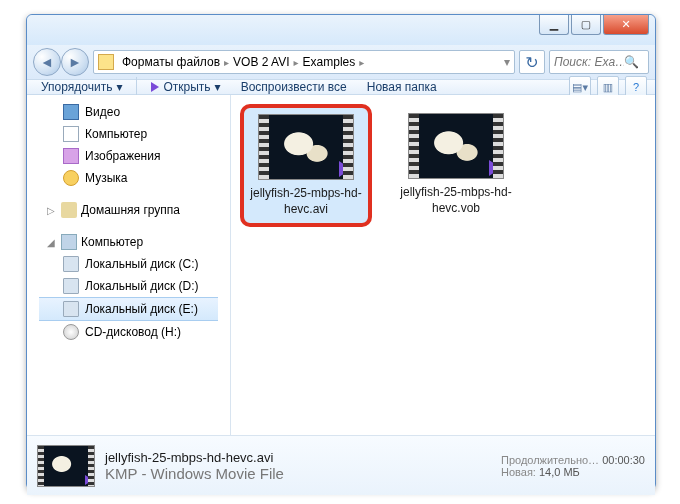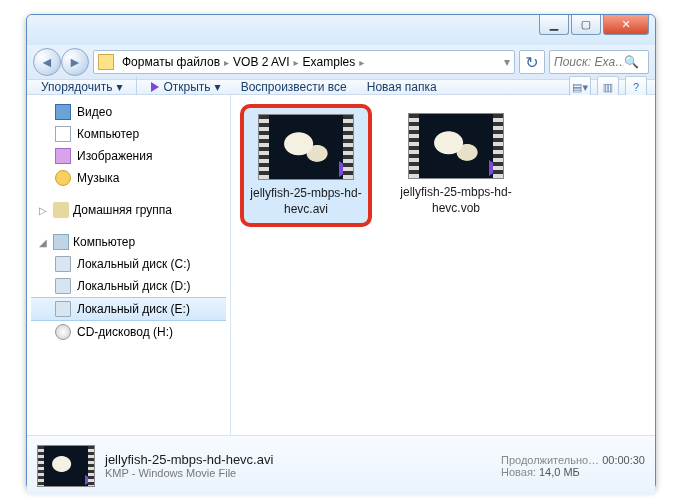--- a/index.html
+++ b/index.html
@@ -66,21 +66,21 @@
 .tb-item { padding: 4px 6px; cursor: pointer; display: flex; align-items: center; gap: 4px; color: #1a3e6a; }
 .tb-sep { width: 1px; height: 20px; background: #c0d4e8; }
 .tb-right { margin-left: auto; display: flex; gap: 6px; }
 .tb-icon-btn { width: 22px; height: 22px; border: 1px solid #b8cde2; background: linear-gradient(#fff,#e8f2fb); border-radius: 2px; cursor: pointer; display: flex; align-items: center; justify-content: center; font-size: 11px; color: #5a7aa3; }
 .play-tri { width: 0; height: 0; border-left: 8px solid #7a4bd8; border-top: 5px solid transparent; border-bottom: 5px solid transparent; }
 
 .body-area { display: flex; height: 340px; }
 
 .sidebar {
   width: 204px; border-right: 1px solid #d8e4f0; background: #fff;
-  padding: 6px 4px; font-size: 12px; overflow: hidden;
+  padding: 6px 12px; font-size: 12px; overflow: hidden;
 }
 .tree-item {
   display: flex; align-items: center; gap: 6px; padding: 3px 8px 3px 24px; cursor: pointer;
 }
 .tree-item.selected { background: linear-gradient(#e8f3ff,#d4e9fc); border: 1px solid #a8cdf0; border-left: none; border-right: none; }
 .tree-group { padding: 3px 8px 3px 8px; font-weight: normal; display: flex; align-items: center; gap: 4px; }
 .tree-spacer { height: 10px; }
 .ico { width: 16px; height: 16px; display: inline-block; }
 .ico-film { background: #6aa3d8; border: 1px solid #3a6aa3; }
 .ico-doc { background: #fff; border: 1px solid #9ab; }
@@ -138,21 +138,21 @@
   content: ""; position: absolute; top: 0; bottom: 0; width: 6px;
   background: repeating-linear-gradient(#333 0 3px, #ddd 3px 6px);
 }
 .details-thumb::before { left: 0; } .details-thumb::after { right: 0; }
 .details-thumb-inner { position: absolute; left: 6px; right: 6px; top: 0; bottom: 0;
   background: radial-gradient(ellipse at 40% 45%, #f4f0e2 0 9px, transparent 10px), #0a1420; }
 .details-play { position: absolute; right: 1px; bottom: 1px; width: 0; height: 0;
   border-left: 8px solid #7a4bd8; border-top: 5px solid transparent; border-bottom: 5px solid transparent; }
 .details-text { flex: 1; }
 .details-title { font-size: 13px; color: #1a1a1a; }
-.details-sub { font-size: 11px; color: #777; }
+.details-sub { font-size: 15px; color: #777; }
 .details-props { font-size: 11px; color: #555; }
 .details-props .lbl { color: #888; }
 </style>
 </head>
 <body>
 
 <div class="window">
 
   <div class="titlebar">
     <div class="win-controls">

